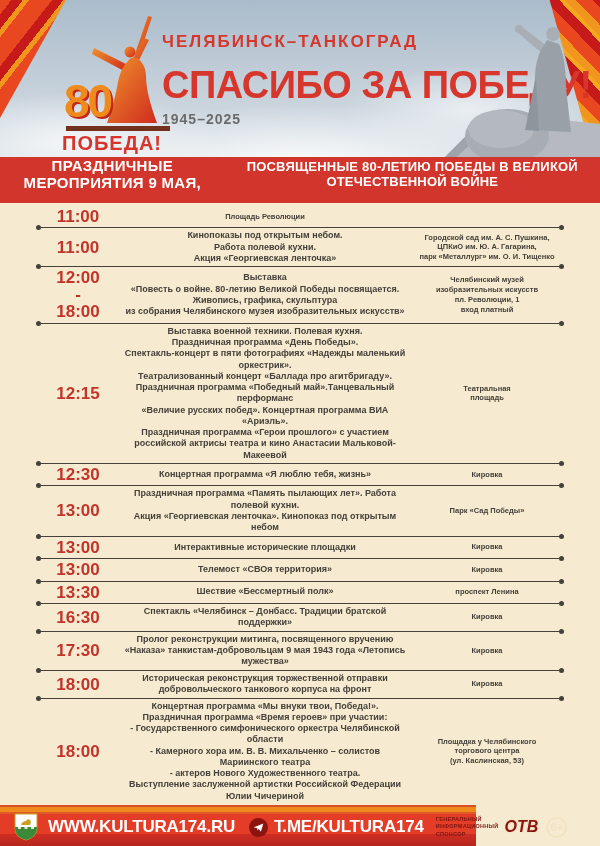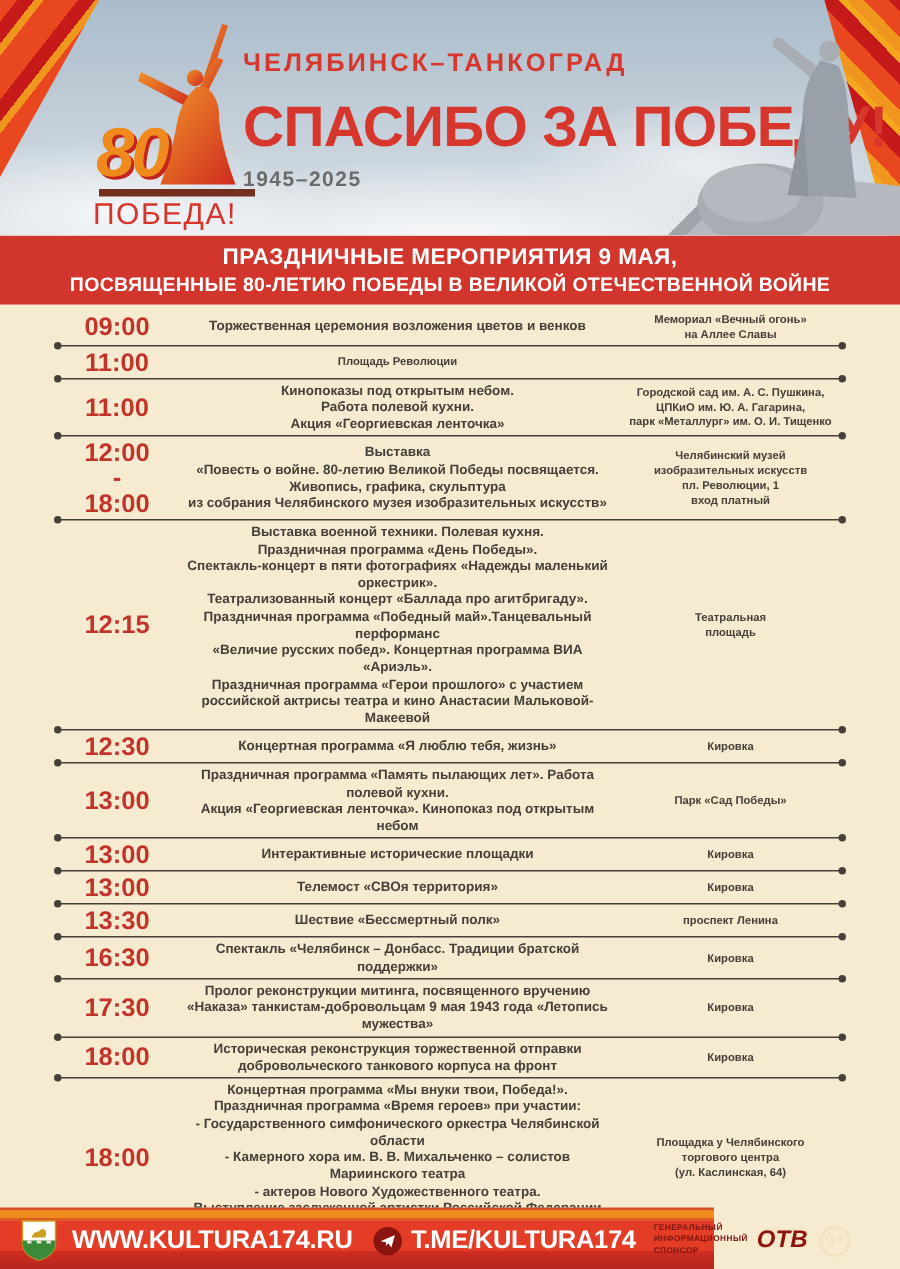--- a/index.html
+++ b/index.html
@@ -17,36 +17,36 @@
   }
   .corner-left { position:absolute; left:0; top:0; width:66px; height:118px;
     clip-path:polygon(0 0,100% 0,0 100%);
     background:repeating-linear-gradient(128deg,#e8471f 0 9px,#c61a1a 9px 18px,#f0961e 18px 23px,#e8471f 23px 32px); }
   .corner-right { position:absolute; right:0; top:0; width:120px; height:157px;
     clip-path:polygon(58% 0,100% 0,100% 100%,94% 100%);
     background:repeating-linear-gradient(46deg,#f0961e 0 8px,#e8471f 8px 20px,#c61a1a 20px 30px,#f5a81e 30px 34px); }
 
   .logo-block { position:absolute; left:58px; top:12px; width:135px; height:145px; }
   .logo-statue { position:absolute; left:28px; top:2px; }
-  .logo-80 { position:absolute; left:6px; top:66px; font-size:46px; font-weight:bold; font-style:italic;
+  .logo-80 { position:absolute; left:6px; top:66px; font-size:46px; font-weight:bold; 
     color:#ef8b1c; text-shadow:2px 2px 0 #c3261d; letter-spacing:-2px; line-height:1; }
   .logo-bar { position:absolute; left:8px; top:114px; width:104px; height:5px; background:#73301c; }
-  .logo-word { position:absolute; left:4px; top:120px; font-size:20px; font-weight:normal;
+  .logo-word { position:absolute; left:4px; top:120px; font-size:20px; font-weight:bold;
     color:#d6352b; letter-spacing:1px; white-space:nowrap; }
 
   .title-block { position:absolute; left:162px; top:32px; }
   .city-line { color:#d6362c; font-size:17px; font-weight:bold; letter-spacing:2px; white-space:nowrap; }
   .main-title { color:#d6362c; font-size:38px; font-weight:bold; letter-spacing:-0.5px; margin-top:12px; white-space:nowrap; }
   .years { color:#6b6b6b; font-size:14px; font-weight:bold; letter-spacing:1px; margin-top:4px; }
 
   .statue-right { position:absolute; right:0; top:16px; }
 
   
   .banner { width:600px; height:46px; background:#d2352b; color:#fff; text-align:center;
-    display:flex; flex-direction:column; justify-content:center; }
+    display:flex; flex-direction:row; justify-content:center; }
   .banner-line1 { font-size:15px; font-weight:bold; letter-spacing:.3px; }
   .banner-line2 { font-size:13px; font-weight:bold; letter-spacing:.2px; margin-top:2px; }
 
   
   .schedule { width:600px; height:602px; padding:3px 38px 1px 38px; overflow:hidden;
     display:flex; flex-direction:column; justify-content:space-between; }
   .srow { display:grid; grid-template-columns:80px 1fr 150px; align-items:center;
     padding:2px 0; position:relative; }
   .srow + .srow { border-top:1px solid #45413a; }
   .srow + .srow::before, .srow + .srow::after { content:""; position:absolute; top:-3px;
@@ -127,26 +127,20 @@
       <path d="M101 60 L90 114 L104 115 Z" fill="#8f959d"></path>
     </svg>
   </div>
 
   <div class="banner">
     <div class="banner-line1">ПРАЗДНИЧНЫЕ МЕРОПРИЯТИЯ 9 МАЯ,</div>
     <div class="banner-line2">ПОСВЯЩЕННЫЕ 80-ЛЕТИЮ ПОБЕДЫ В ВЕЛИКОЙ ОТЕЧЕСТВЕННОЙ ВОЙНЕ</div>
   </div>
 
   <div class="schedule">
-    <div class="srow">
-      <div class="time">09:00</div>
-      <div class="event">Торжественная церемония возложения цветов и венков</div>
-      <div class="loc">Мемориал «Вечный огонь»
-на Аллее Славы</div>
-    </div>
 
     <div class="srow">
       <div class="time">11:00</div>
       <div class="loc">Площадь Революции</div>
     </div>
 
     <div class="srow">
       <div class="time">11:00</div>
       <div class="event">Кинопоказы под открытым небом.
 Работа полевой кухни.
@@ -238,21 +232,21 @@
     <div class="srow">
       <div class="time">18:00</div>
       <div class="event">Концертная программа «Мы внуки твои, Победа!».
 Праздничная программа «Время героев» при участии:
 - Государственного симфонического оркестра Челябинской области
 - Камерного хора им. В. В. Михальченко – солистов Мариинского театра
 - актеров Нового Художественного театра.
 Выступление заслуженной артистки Российской Федерации Юлии Чичериной</div>
       <div class="loc">Площадка у Челябинского
 торгового центра
-(ул. Каслинская, 64)</div>
+(ул. Каслинская, 53)</div>
     </div>
 
   </div>
 
   <div class="footer">
     <svg class="emblem" viewBox="0 0 24 28">
       <path d="M1 1 H23 V15 Q23 24 12 27 Q1 24 1 15 Z" fill="#fff" stroke="#caa11e" stroke-width="1"></path>
       <path d="M1 14 H23 V15 Q23 24 12 27 Q1 24 1 15 Z" fill="#3a8a3a"></path>
       <path d="M7 12 C8 9 10 8 12 8 C13 6 15 6 16 7 C17 8 17 10 16 12 Z" fill="#caa11e"></path>
       <rect x="4" y="14" width="3" height="2" fill="#e9e4d2"></rect>

